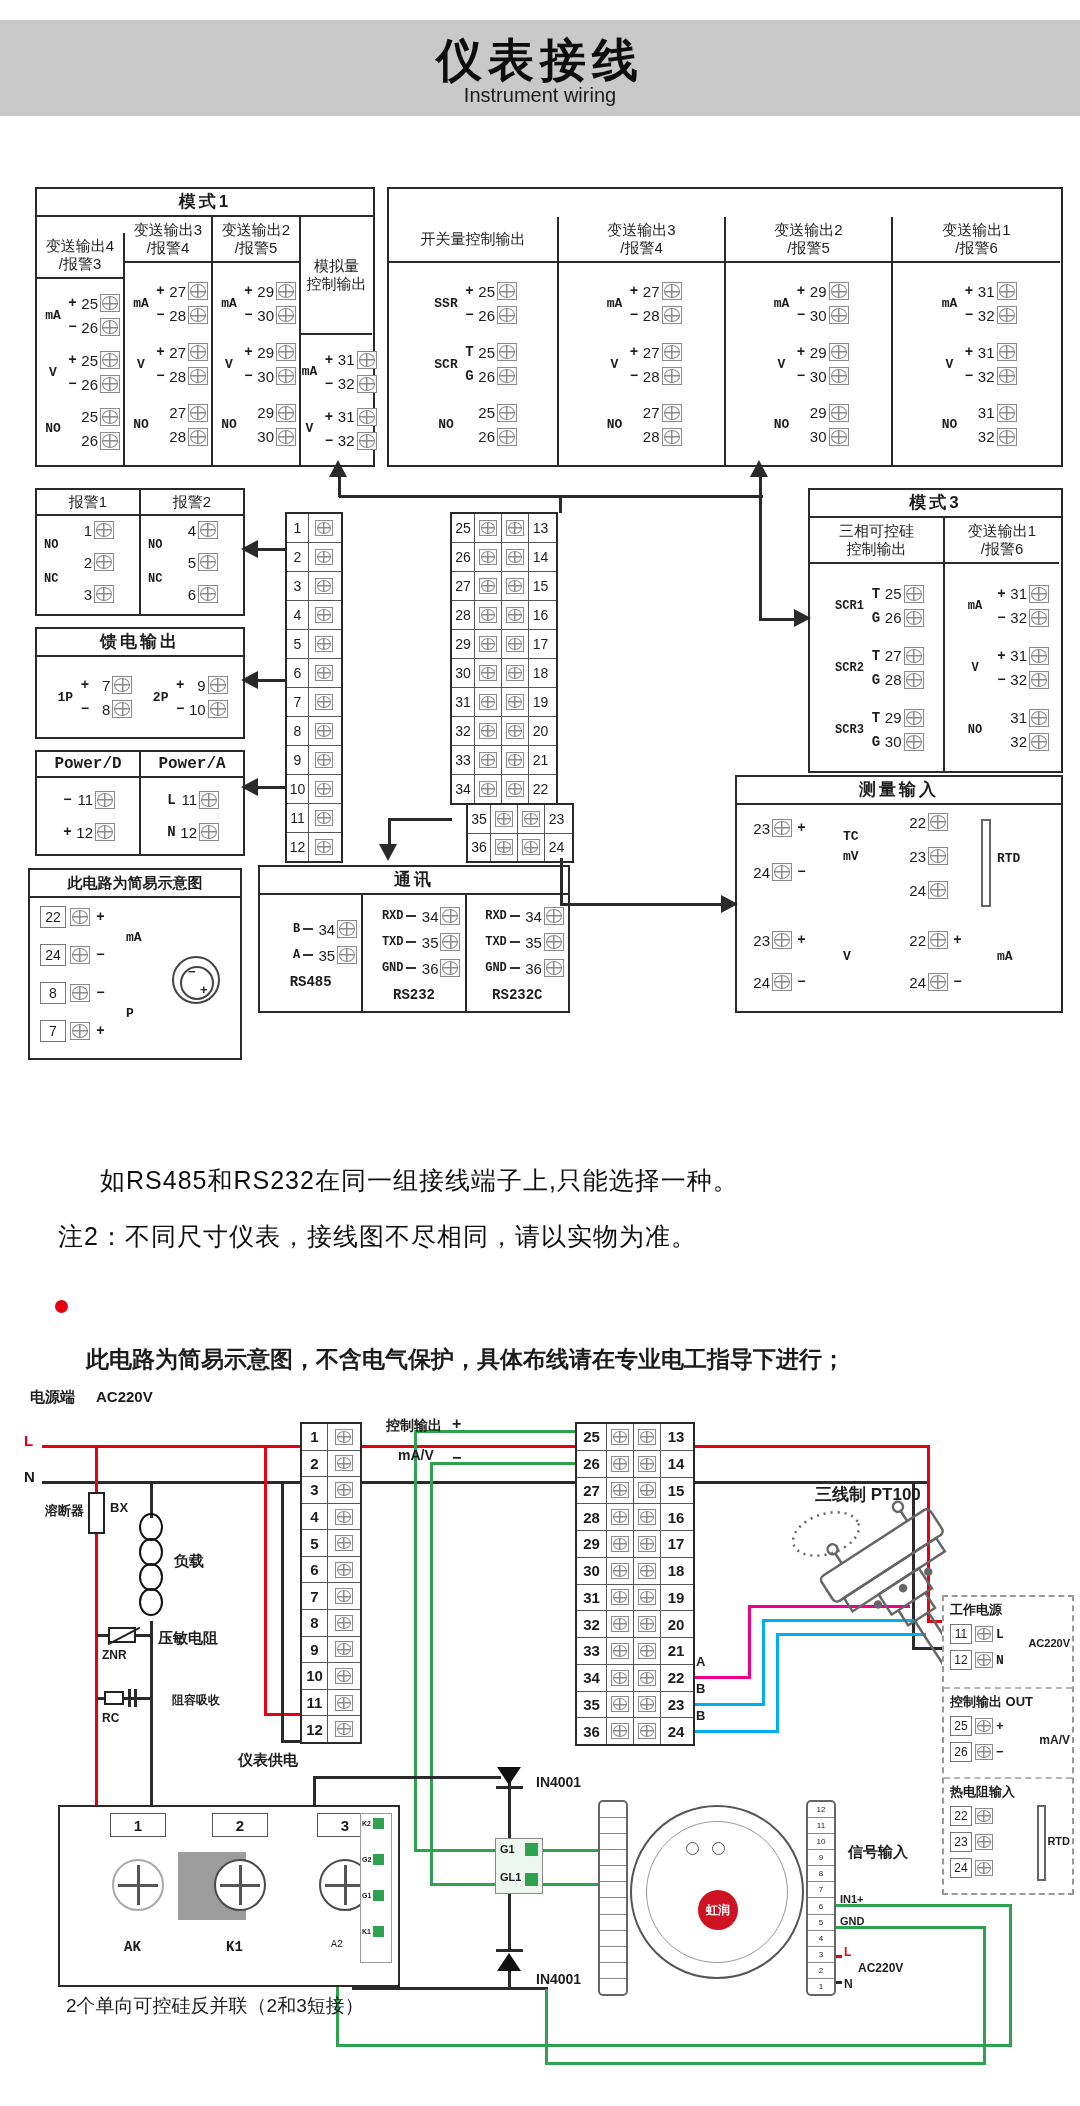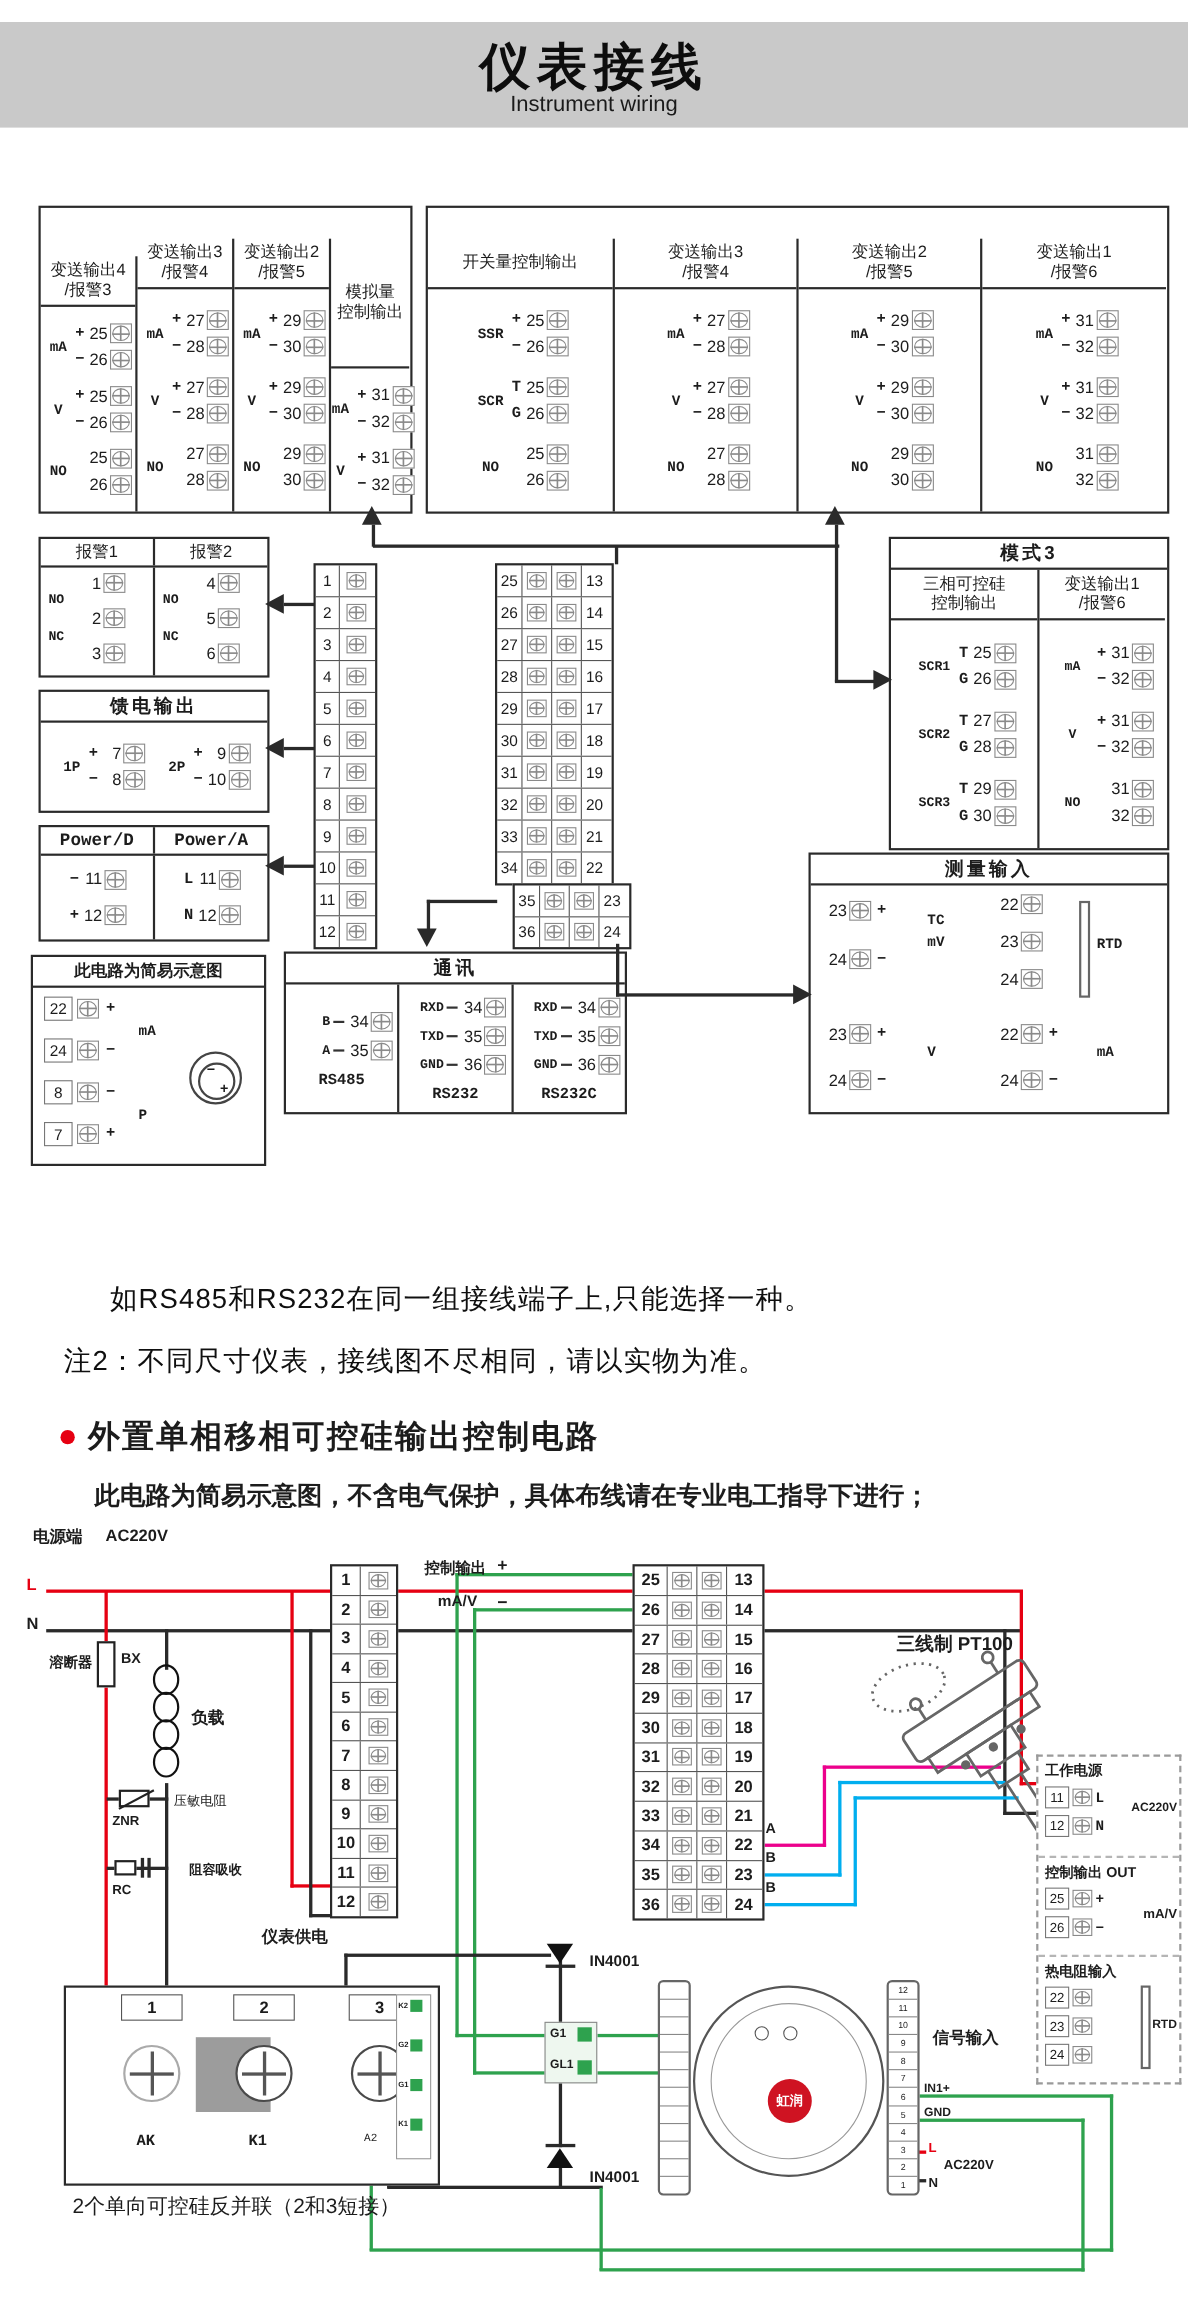--- a/index.html
+++ b/index.html
@@ -66,20 +66,21 @@
 <body>
 
 <div id="page">
 
   <div class="hdr">
     <div class="t">仪表接线</div>
     <div class="st">Instrument wiring</div>
   </div>
 
   <div class="blk" id="mode1" style="left:35px;top:187px;width:340px;height:280px">
+      <div class="mtitle">模式1</div>
       <div class="mcols">
         <div class="mcol" style="width: 88px; margin-top: 16px;">
           <div class="mhead">
             <div class="hl">变送输出4</div>
             <div class="hl">/报警3</div>
           </div>
           <div class="mgroups">
             <div class="pgroup">
               <div class="plabel">mA</div>
               <div class="prows">
@@ -1217,21 +1218,20 @@
           <span class="sign">−</span>
         </div>
         <div class="mono" style="position: absolute; left: 260px; top: 144px; font-size: 13px; font-weight: bold;">mA</div>
       </div>
     </div>
 
   <div class="note" style="left:100px;top:1164px">如RS485和RS232在同一组接线端子上,只能选择一种。</div>
   <div class="note" style="left:58px;top:1220px">注2：不同尺寸仪表，接线图不尽相同，请以实物为准。</div>
 
   <div style="position:absolute;left:55px;top:1300px;width:13px;height:13px;border-radius:50%;background:#e60012"></div>
-  <div class="lb" style="left:80px;top:1286px;font-size:29px;font-weight:bold;letter-spacing:2px">外置单相移相可控硅输出控制电路</div>
   <div class="lb" style="left:86px;top:1344px;font-size:23px;font-weight:bold">此电路为简易示意图，不含电气保护，具体布线请在专业电工指导下进行；</div>
 
   <div class="lb" style="left:30px;top:1388px;font-size:15px;font-weight:bold">电源端</div>
   <div class="lb" style="left:96px;top:1388px;font-size:15px;font-weight:bold">AC220V</div>
   <div class="lb" style="left:24px;top:1432px;font-size:15px;font-weight:bold;color:#e60012">L</div>
   <div class="lb" style="left:24px;top:1468px;font-size:15px;font-weight:bold">N</div>
 
   <div id="wires">
       <div class="w" style="left: 339px; top: 495px; width: 424px; height: 3px; background: rgb(42, 42, 42);"></div>
       <div class="w" style="left: 338px; top: 477px; width: 3px; height: 20px; background: rgb(42, 42, 42);"></div>
@@ -1316,21 +1316,21 @@
   <div class="lb" style="left:26px;top:1502px;width:58px;text-align:right;font-size:13px;font-weight:bold">溶断器</div>
   <div class="lb" style="left:110px;top:1500px;font-size:13px;font-weight:bold">BX</div>
   <div class="coil" style="left:139px;top:1516px">
     <div class="loop"></div>
       <div class="loop"></div>
       <div class="loop"></div>
       <div class="loop"></div>
   </div>
   <div class="lb" style="left:174px;top:1552px;font-size:15px;font-weight:bold">负载</div>
   <div class="var" style="left:108px;top:1627px;width:28px;height:16px"></div>
-  <div class="lb" style="left:158px;top:1629px;font-size:12px;font-weight:normal">压敏电阻</div>
+  <div class="lb" style="left:158px;top:1629px;font-size:15px;font-weight:bold">压敏电阻</div>
   <div class="lb" style="left:102px;top:1648px;font-size:12px;font-weight:bold">ZNR</div>
   <div style="position:absolute;left:104px;top:1691px;width:20px;height:14px;border:2px solid #222;background:#fff;box-sizing:border-box"></div>
   <div class="lb" style="left:172px;top:1692px;font-size:12px;font-weight:bold">阻容吸收</div>
   <div class="lb" style="left:102px;top:1711px;font-size:12px;font-weight:bold">RC</div>
   <div class="lb" style="left:238px;top:1751px;font-size:15px;font-weight:bold">仪表供电</div>
 
   <div class="blk bold" id="cstrip-a" style="left:300px;top:1422px;width:62px;height:322px;display:flex;flex-direction:column">
       <div class="srow">
         <span class="cnum" style="width: 26px;">1</span>
         <span class="cicon last" style="width: 31px;">

